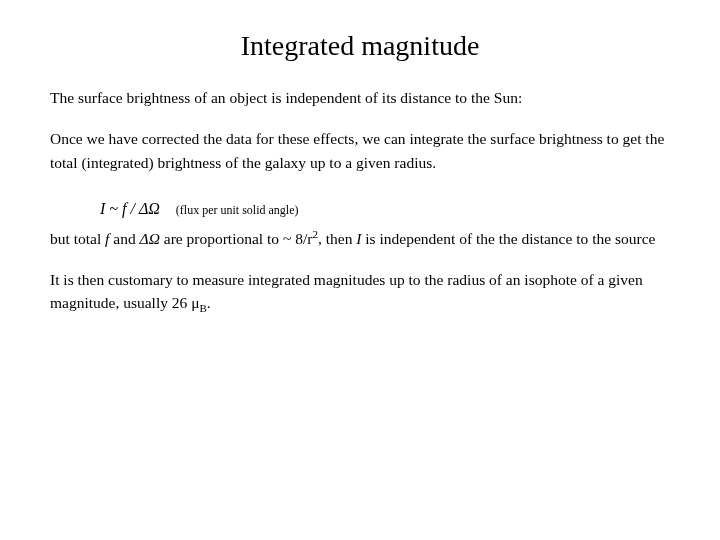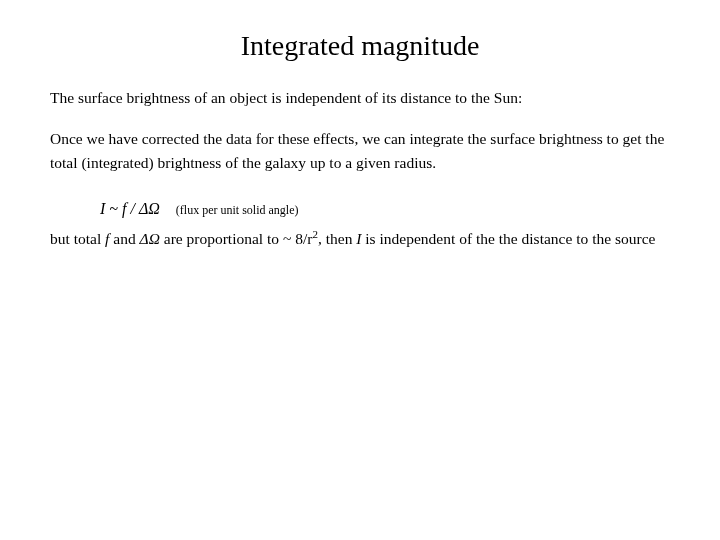--- a/index.html
+++ b/index.html
@@ -99,14 +99,17 @@
     <span> </span>
     <span class="italic">ΔΩ</span>
     <span> </span>
     <span>are proportional to ~ 8/r</span><sup>2</sup><span>, then</span>
     <span> </span>
     <span class="italic">I</span>
     <span> </span>
     <span>is independent of the the distance to the source</span>
   </p>
 
+  <p class="paragraph">
+    <span>It is then customary to measure integrated magnitudes up to the radius of an isophote of a given magnitude, usually 26 μ</span><sub>B</sub><span>.</span>
+  </p>
 
 </div>
 
 </body></html>

